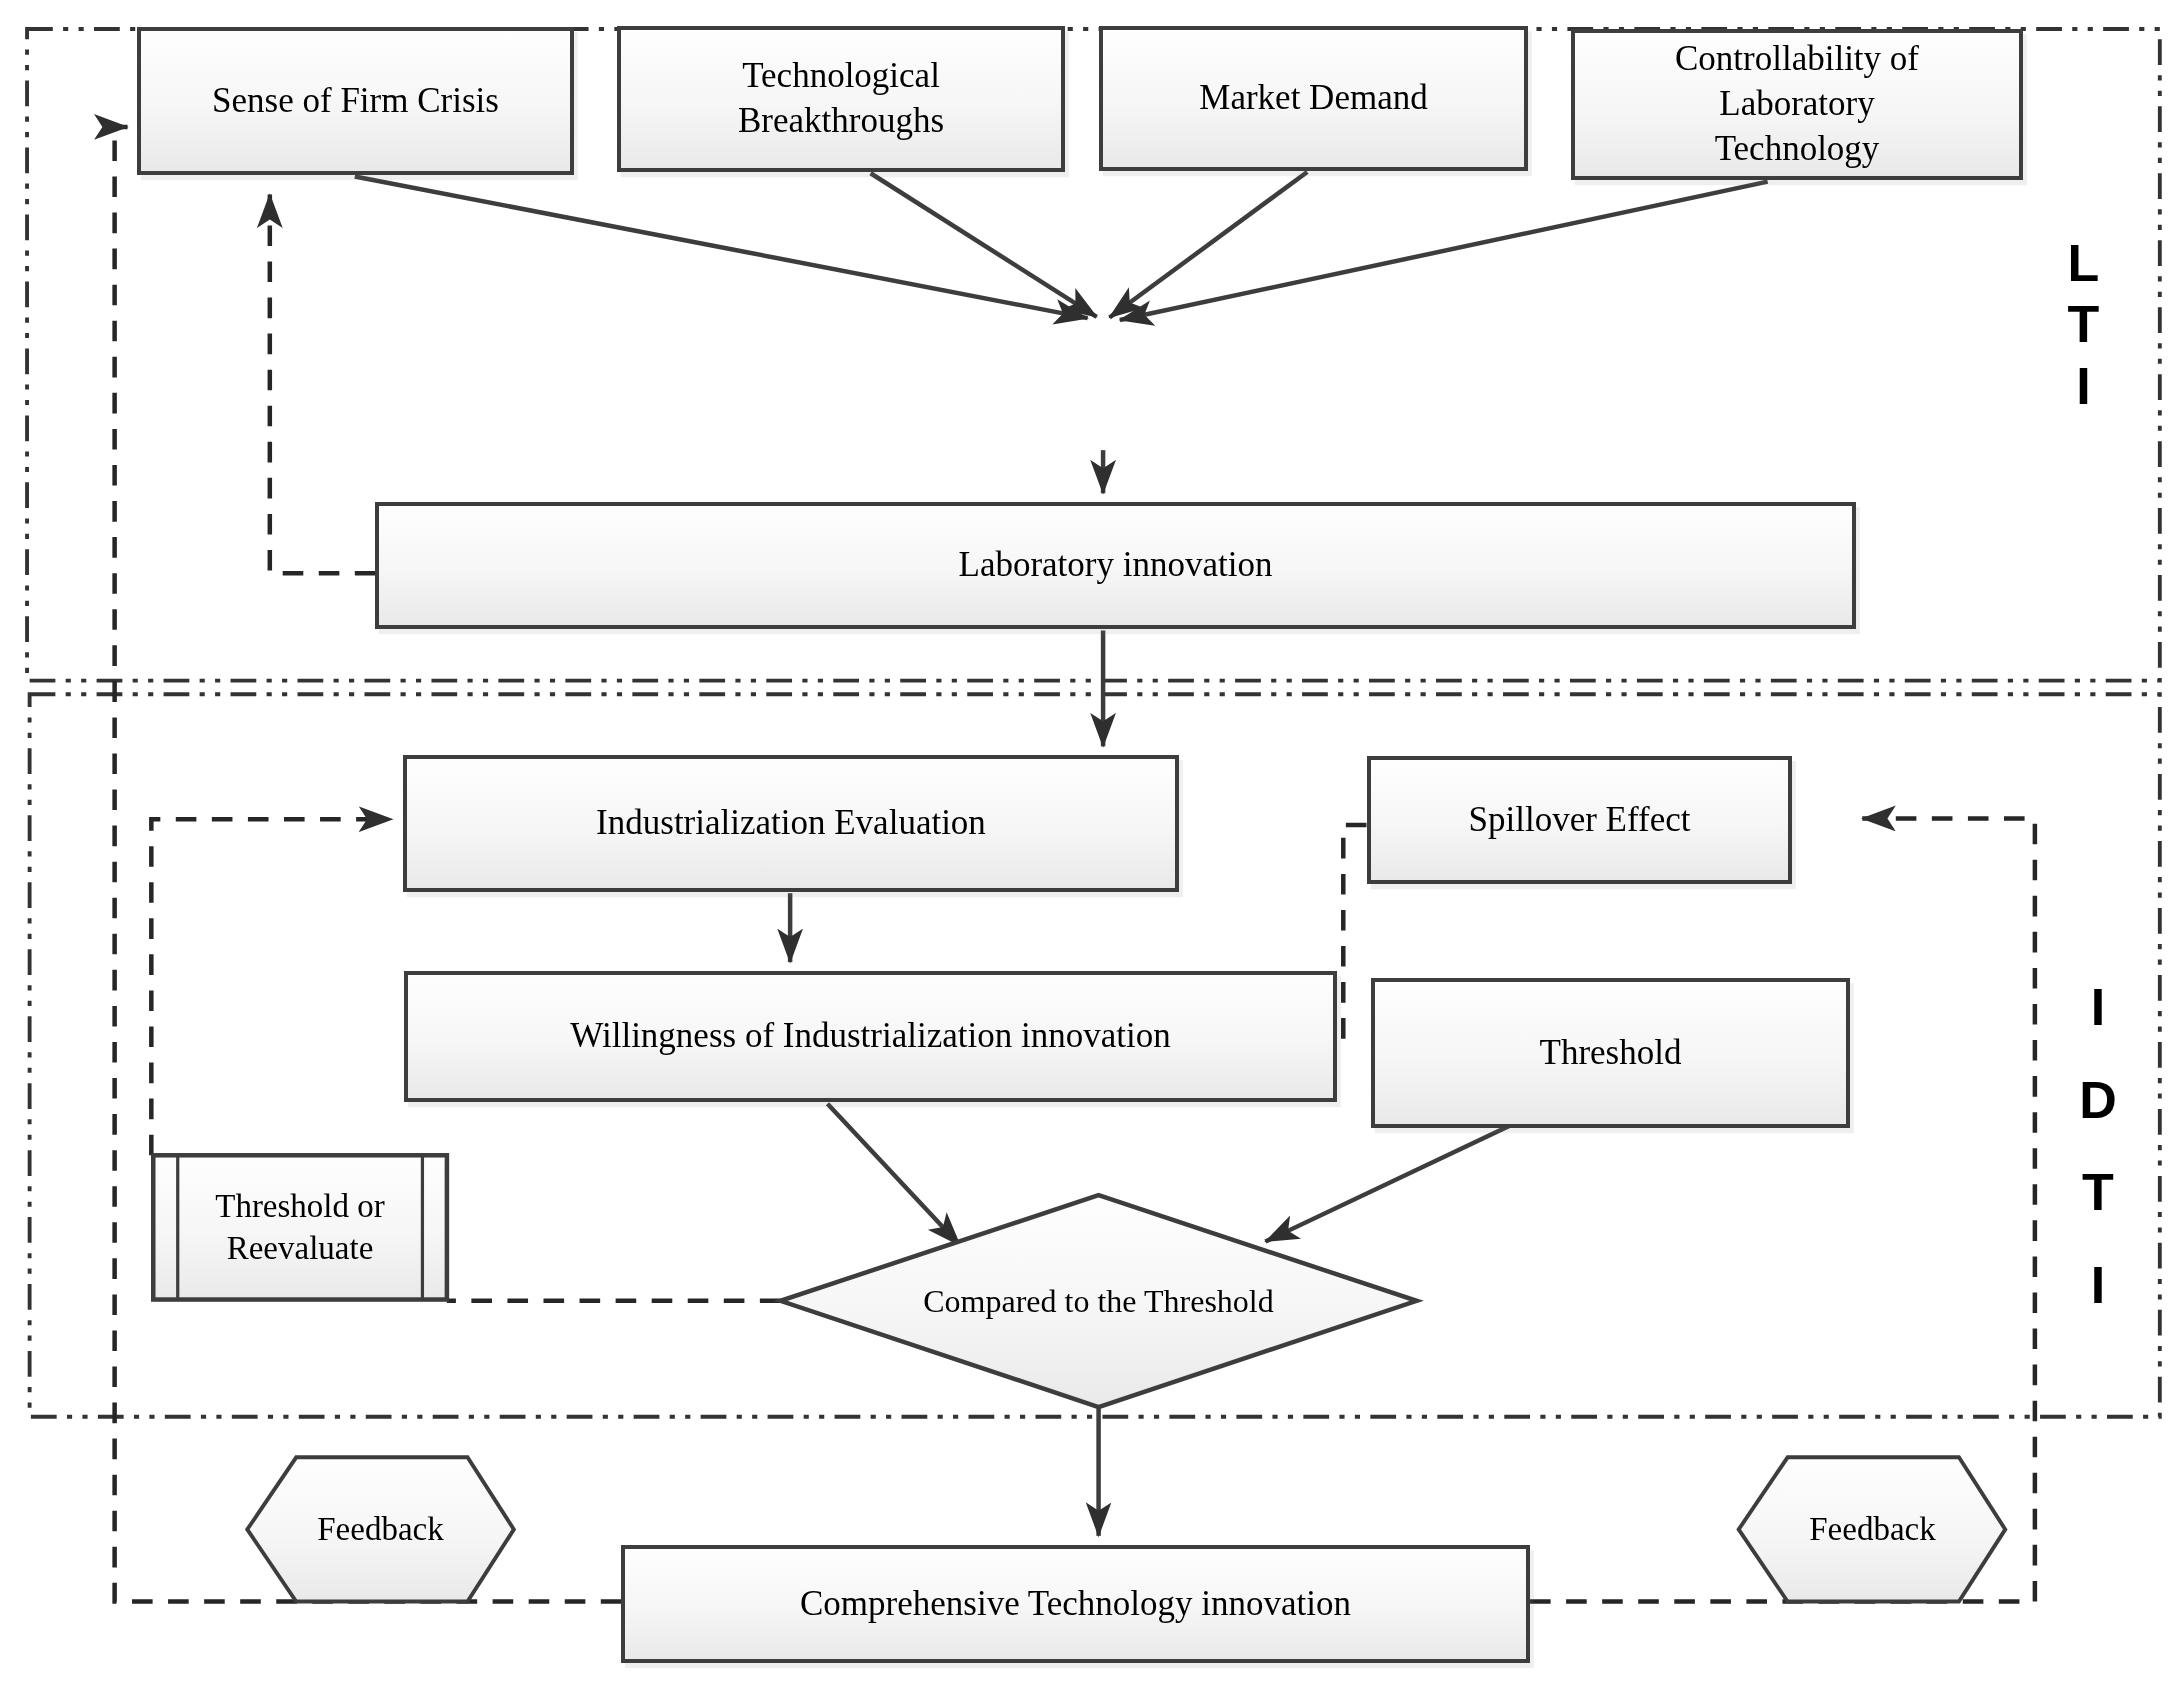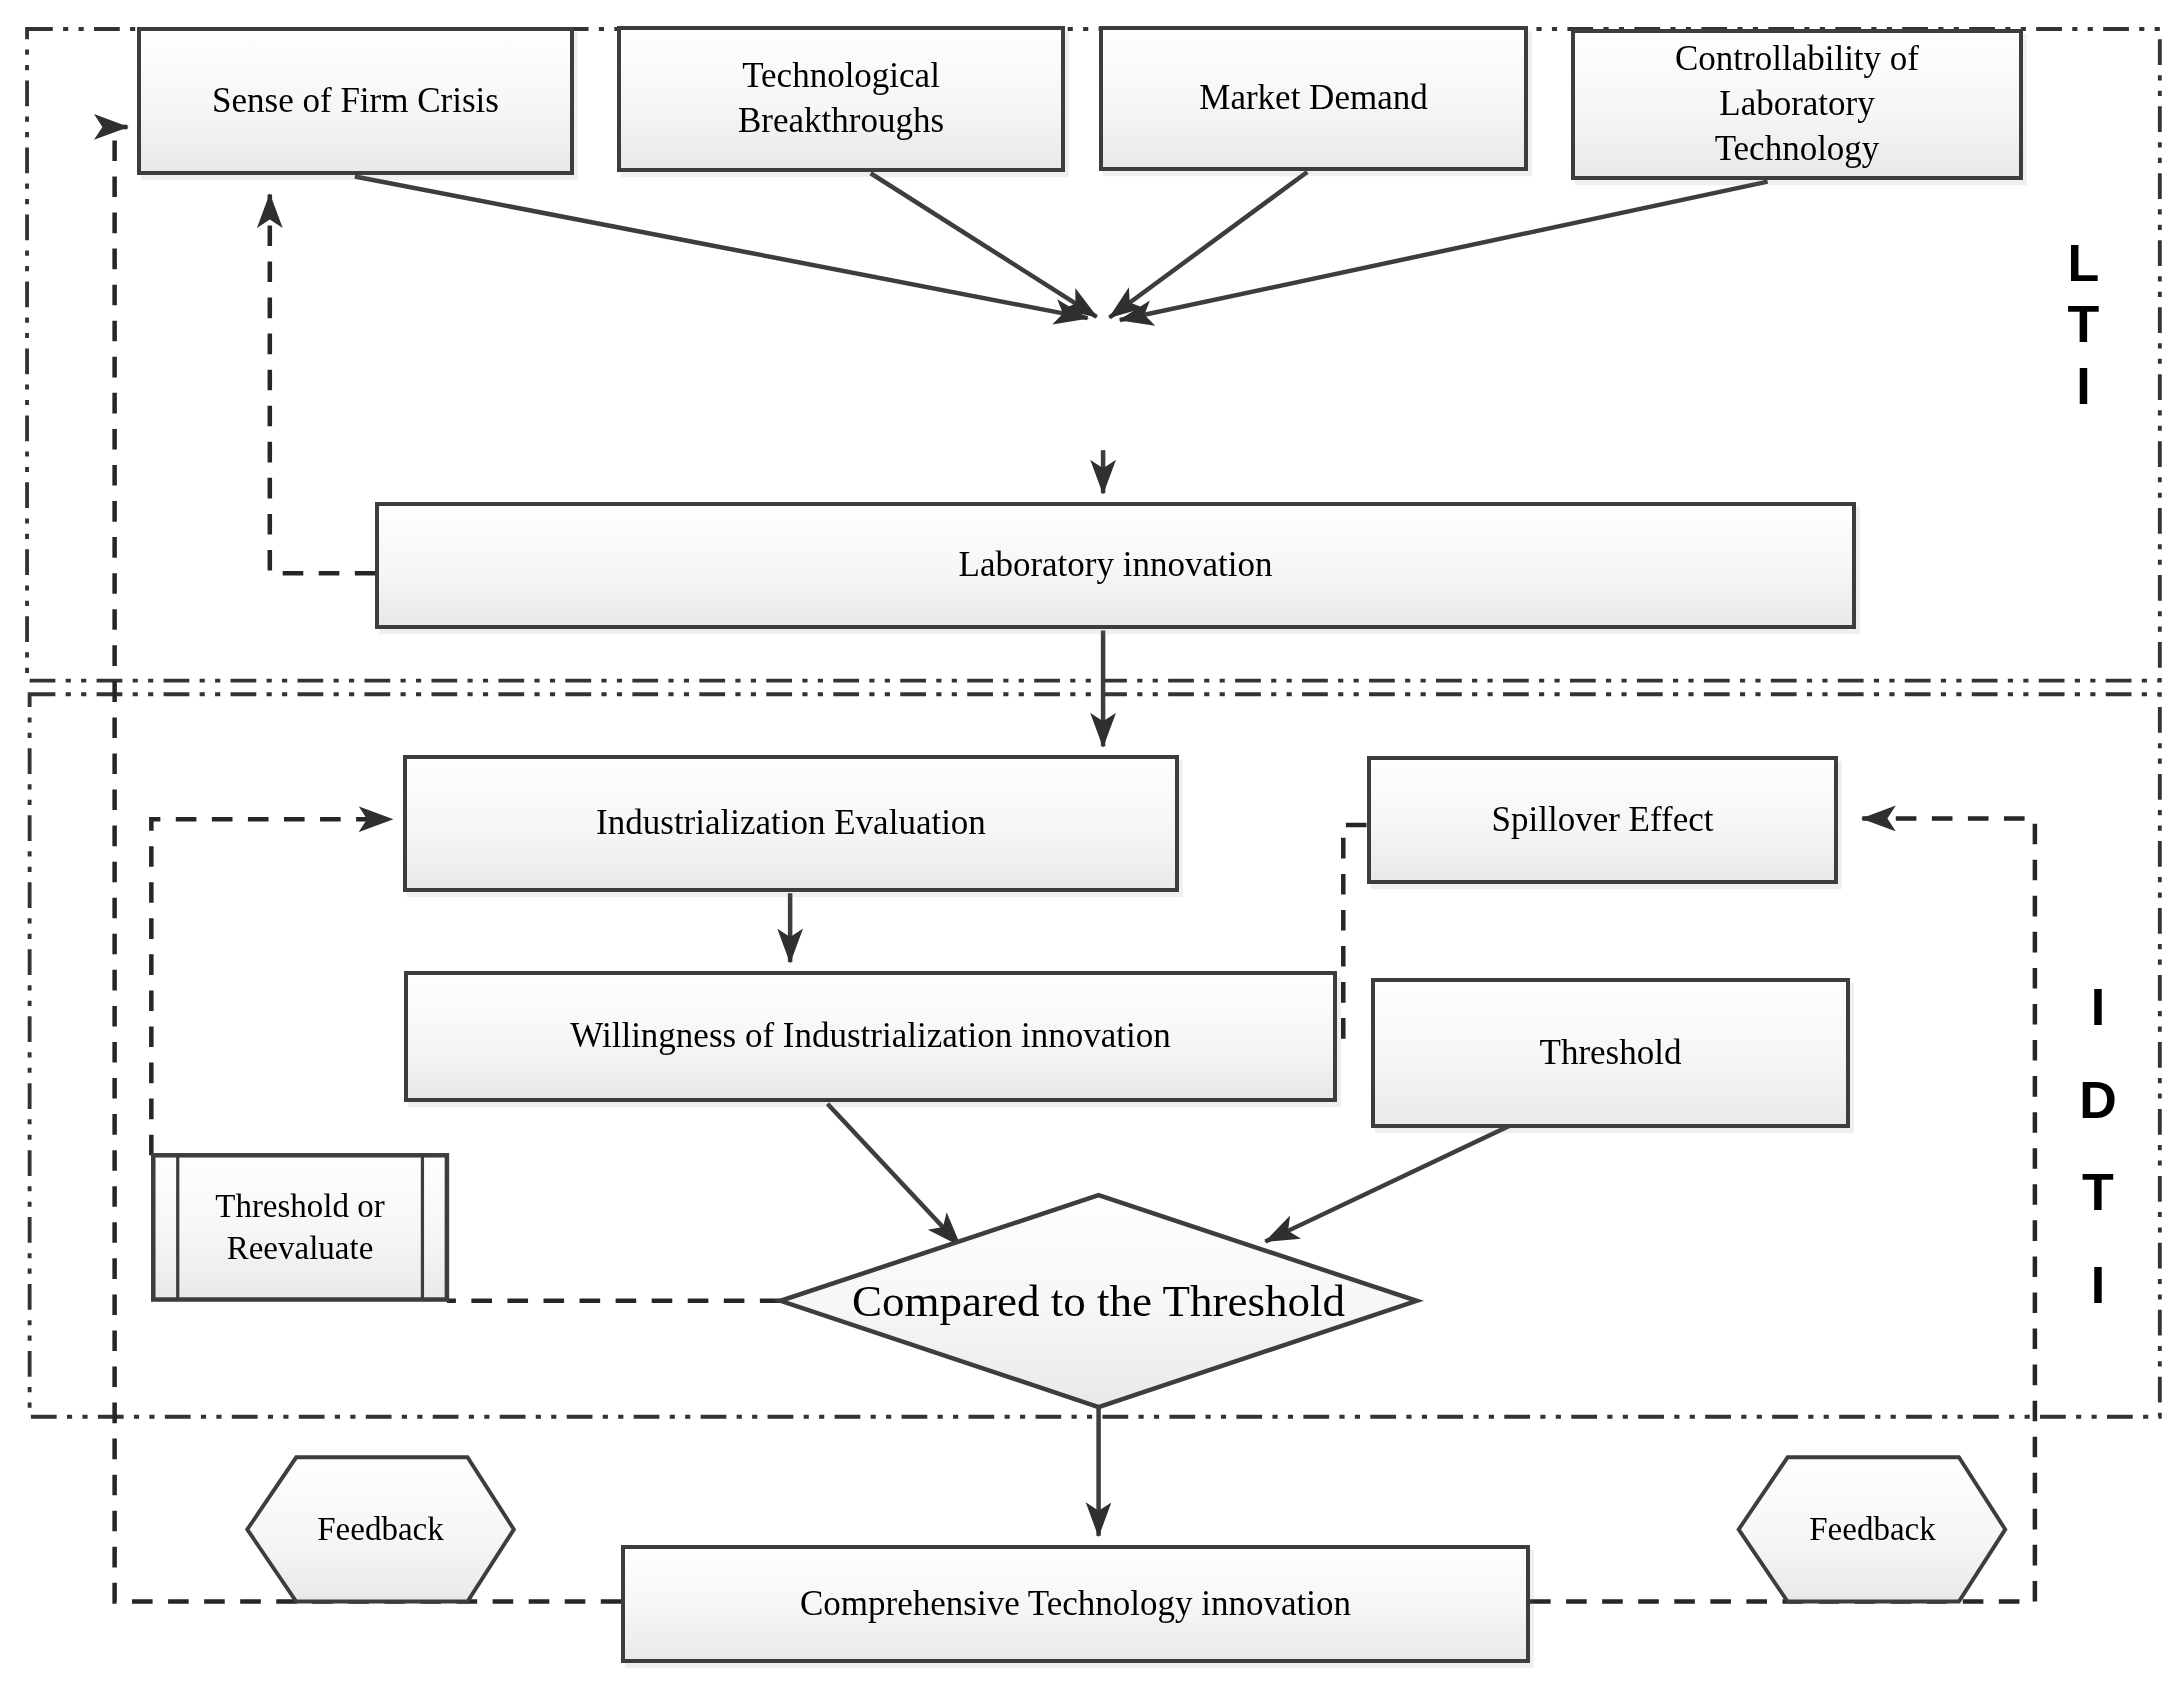--- a/index.html
+++ b/index.html
@@ -26,21 +26,21 @@
     color: #000000;
     box-shadow: 3.9px 5.2px 0 rgba(120,120,120,0.12);
   }
   .node .node-label { padding: 0 19.3px; }
   .shape-label {
     position: absolute;
     display: flex;
     align-items: center;
     justify-content: center;
     text-align: center;
-    font-size: 45px;
+    font-size: 32px;
     line-height: 1.25;
     color: #000000;
   }
   .section-letters {
     position: absolute;
     font-family: "Liberation Sans", sans-serif;
     font-weight: 700;
     font-size: 52px;
     color: #000000;
     text-align: center;
@@ -116,21 +116,21 @@
     <span class="node-label" style="max-width:270px">Controllability of Laboratory Technology</span>
   </div>
 
   <div class="node" style="left:375px;top:502px;width:1481px;height:127px">
     <span class="node-label">Laboratory innovation</span>
   </div>
 
   <div class="node" style="left:403px;top:755px;width:776px;height:137px">
     <span class="node-label">Industrialization Evaluation</span>
   </div>
-  <div class="node" style="left:1367px;top:756px;width:471px;height:128px">
+  <div class="node" style="left:1367px;top:756px;width:425px;height:128px">
     <span class="node-label">Spillover Effect</span>
   </div>
   <div class="node" style="left:404px;top:971px;width:933px;height:131px">
     <span class="node-label">Willingness of Industrialization innovation</span>
   </div>
   <div class="node" style="left:1371px;top:978px;width:479px;height:150px">
     <span class="node-label">Threshold</span>
   </div>
 
   <div class="node" style="left:621px;top:1545px;width:909px;height:118px">

